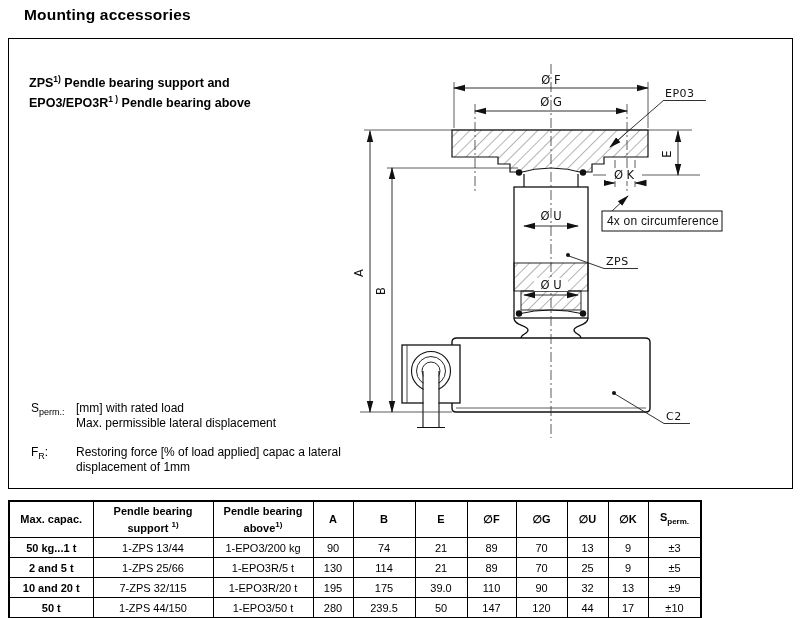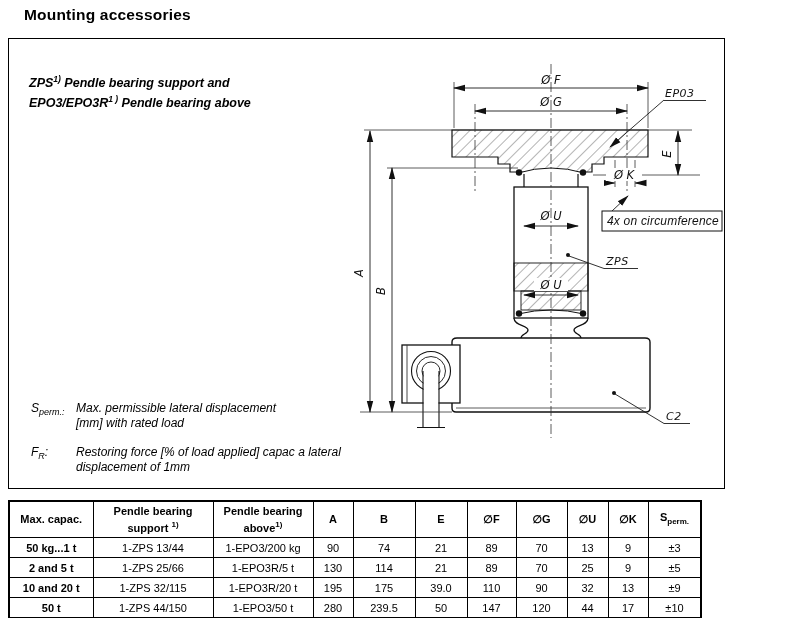--- a/index.html
+++ b/index.html
@@ -1,18 +1,18 @@
 <!DOCTYPE html>
 <html><head>
 <meta charset="utf-8">
 <style>
   html,body{margin:0;padding:0;background:#fff;}
   body{width:804px;height:618px;position:relative;font-family:"Liberation Sans",sans-serif;color:#000;overflow:hidden;}
   .page-title{position:absolute;left:24px;top:6px;font-size:15.5px;font-weight:bold;letter-spacing:.2px;}
-  .panel{position:absolute;left:8px;top:38px;width:717px;height:451px;border:1px solid #000;box-sizing:border-box;background:#fff;font-style:italic;}
+  .panel{position:absolute;left:8px;top:38px;width:785px;height:451px;border:1px solid #000;box-sizing:border-box;background:#fff;}
   .panel-heading{position:absolute;left:20px;top:32px;font-size:12.5px;font-weight:bold;line-height:16px;}
   .panel-heading sup{font-size:8.5px;}
   .drawing{position:absolute;left:0;top:0;}
   .note{position:absolute;left:22px;font-size:12px;line-height:15px;}
   .note-term{position:absolute;left:0;top:0;white-space:nowrap;}
   .note-term sub{font-size:9px;}
   .note-def{margin-left:45px;}
   .data-table{position:absolute;left:8px;top:500px;width:694px;border-collapse:collapse;table-layout:fixed;border:2px solid #000;background:#fff;}
   .data-table th,.data-table td{border:1px solid #000;text-align:center;vertical-align:middle;font-size:11px;padding:1px 2px;overflow:hidden;white-space:nowrap;}
   .data-table th{font-weight:bold;height:33px;line-height:13px;}
@@ -131,22 +131,22 @@
     <text x="385" y="291" text-anchor="middle" transform="rotate(-90 385 291)">B</text>
 
     <text class="part" x="665" y="97">EP03</text>
     <text class="part" x="606" y="265">ZPS</text>
     <text class="part" x="666" y="420">C2</text>
   </svg>
 
   <div class="note" style="top:362px">
     <span class="note-term"><span>S</span><sub>perm.:</sub><span></span></span>
     <div class="note-def">
+      <div>[mm] with rated load</div>
       <div>Max. permissible lateral displacement</div>
-      <div>[mm] with rated load</div>
     </div>
   </div>
   <div class="note" style="top:406px">
     <span class="note-term"><span>F</span><sub>R</sub><span>:</span></span>
     <div class="note-def">
       <div>Restoring force [% of load applied] capac a lateral</div>
       <div>displacement of 1mm</div>
     </div>
   </div>
 </div>
@@ -206,21 +206,21 @@
         <td>21</td>
         <td>89</td>
         <td>70</td>
         <td>25</td>
         <td>9</td>
         <td>±5</td>
         <td>2.6</td>
       </tr>
       <tr>
         <td class="rowhead">10 and 20 t</td>
-        <td>1-ZPS 32/115</td>
+        <td>7-ZPS 32/115</td>
         <td>1-EPO3R/20 t</td>
         <td>195</td>
         <td>175</td>
         <td>39.0</td>
         <td>110</td>
         <td>90</td>
         <td>32</td>
         <td>13</td>
         <td>±9</td>
         <td>1.2</td>

